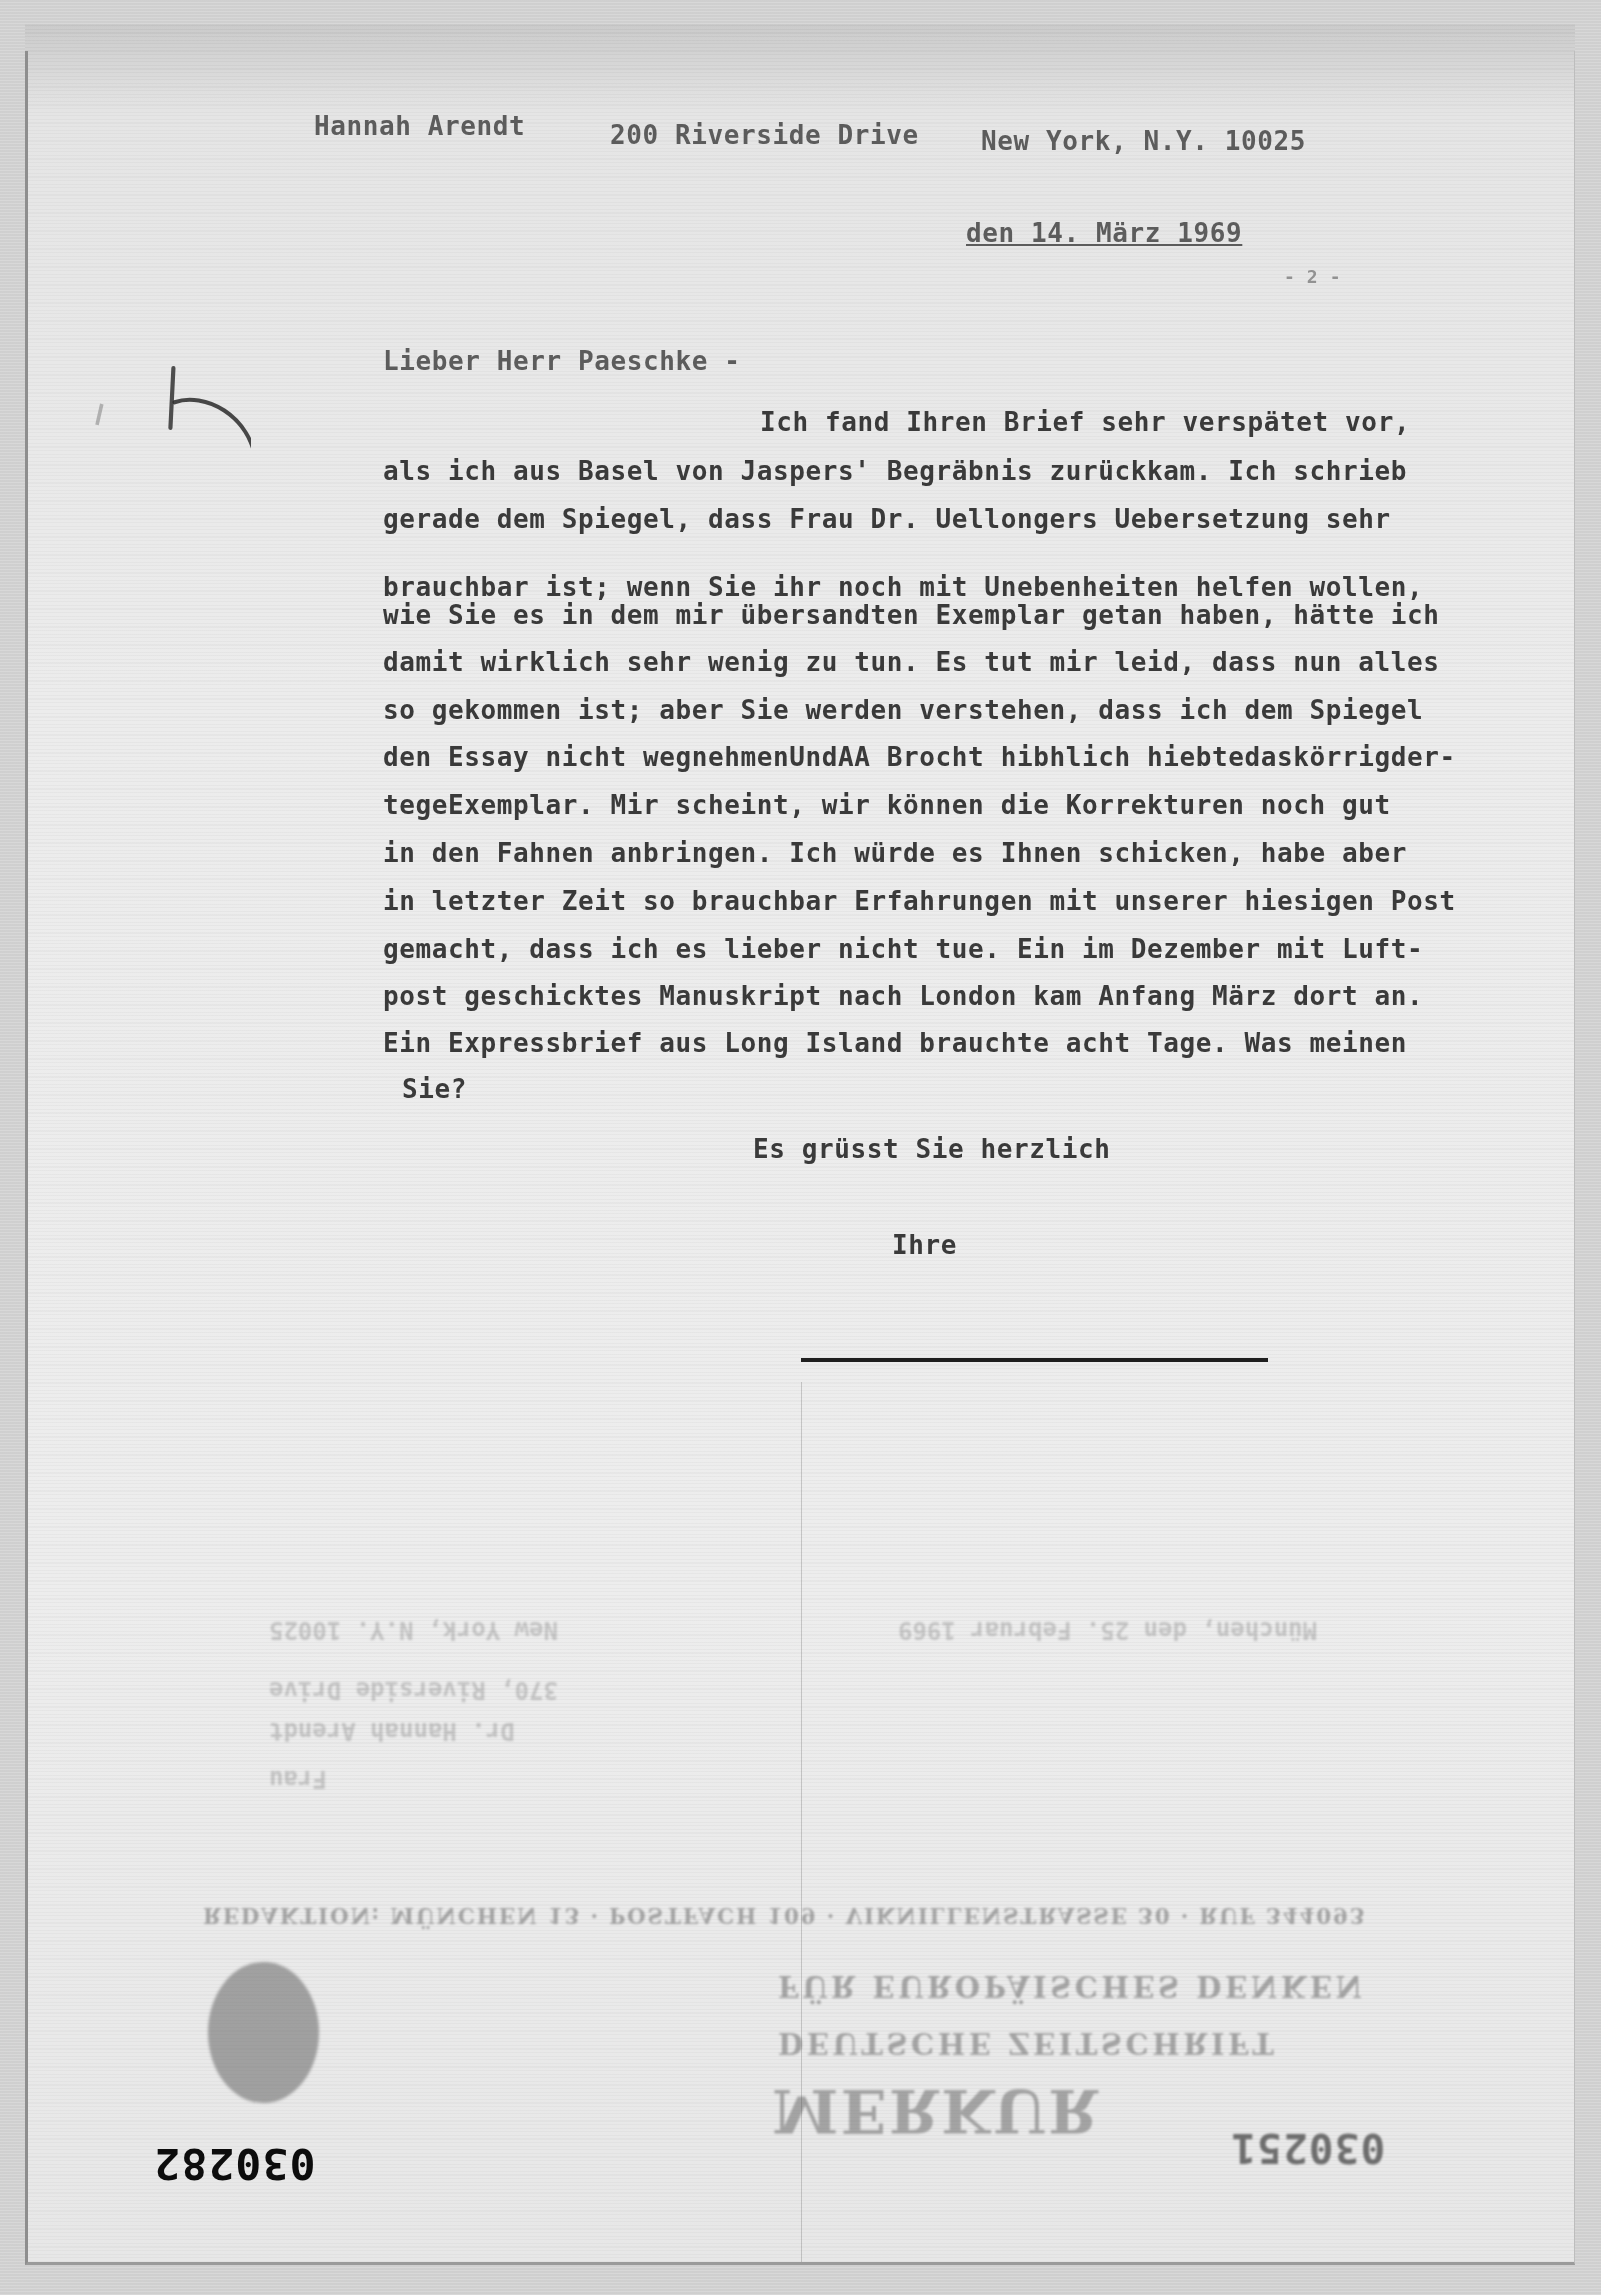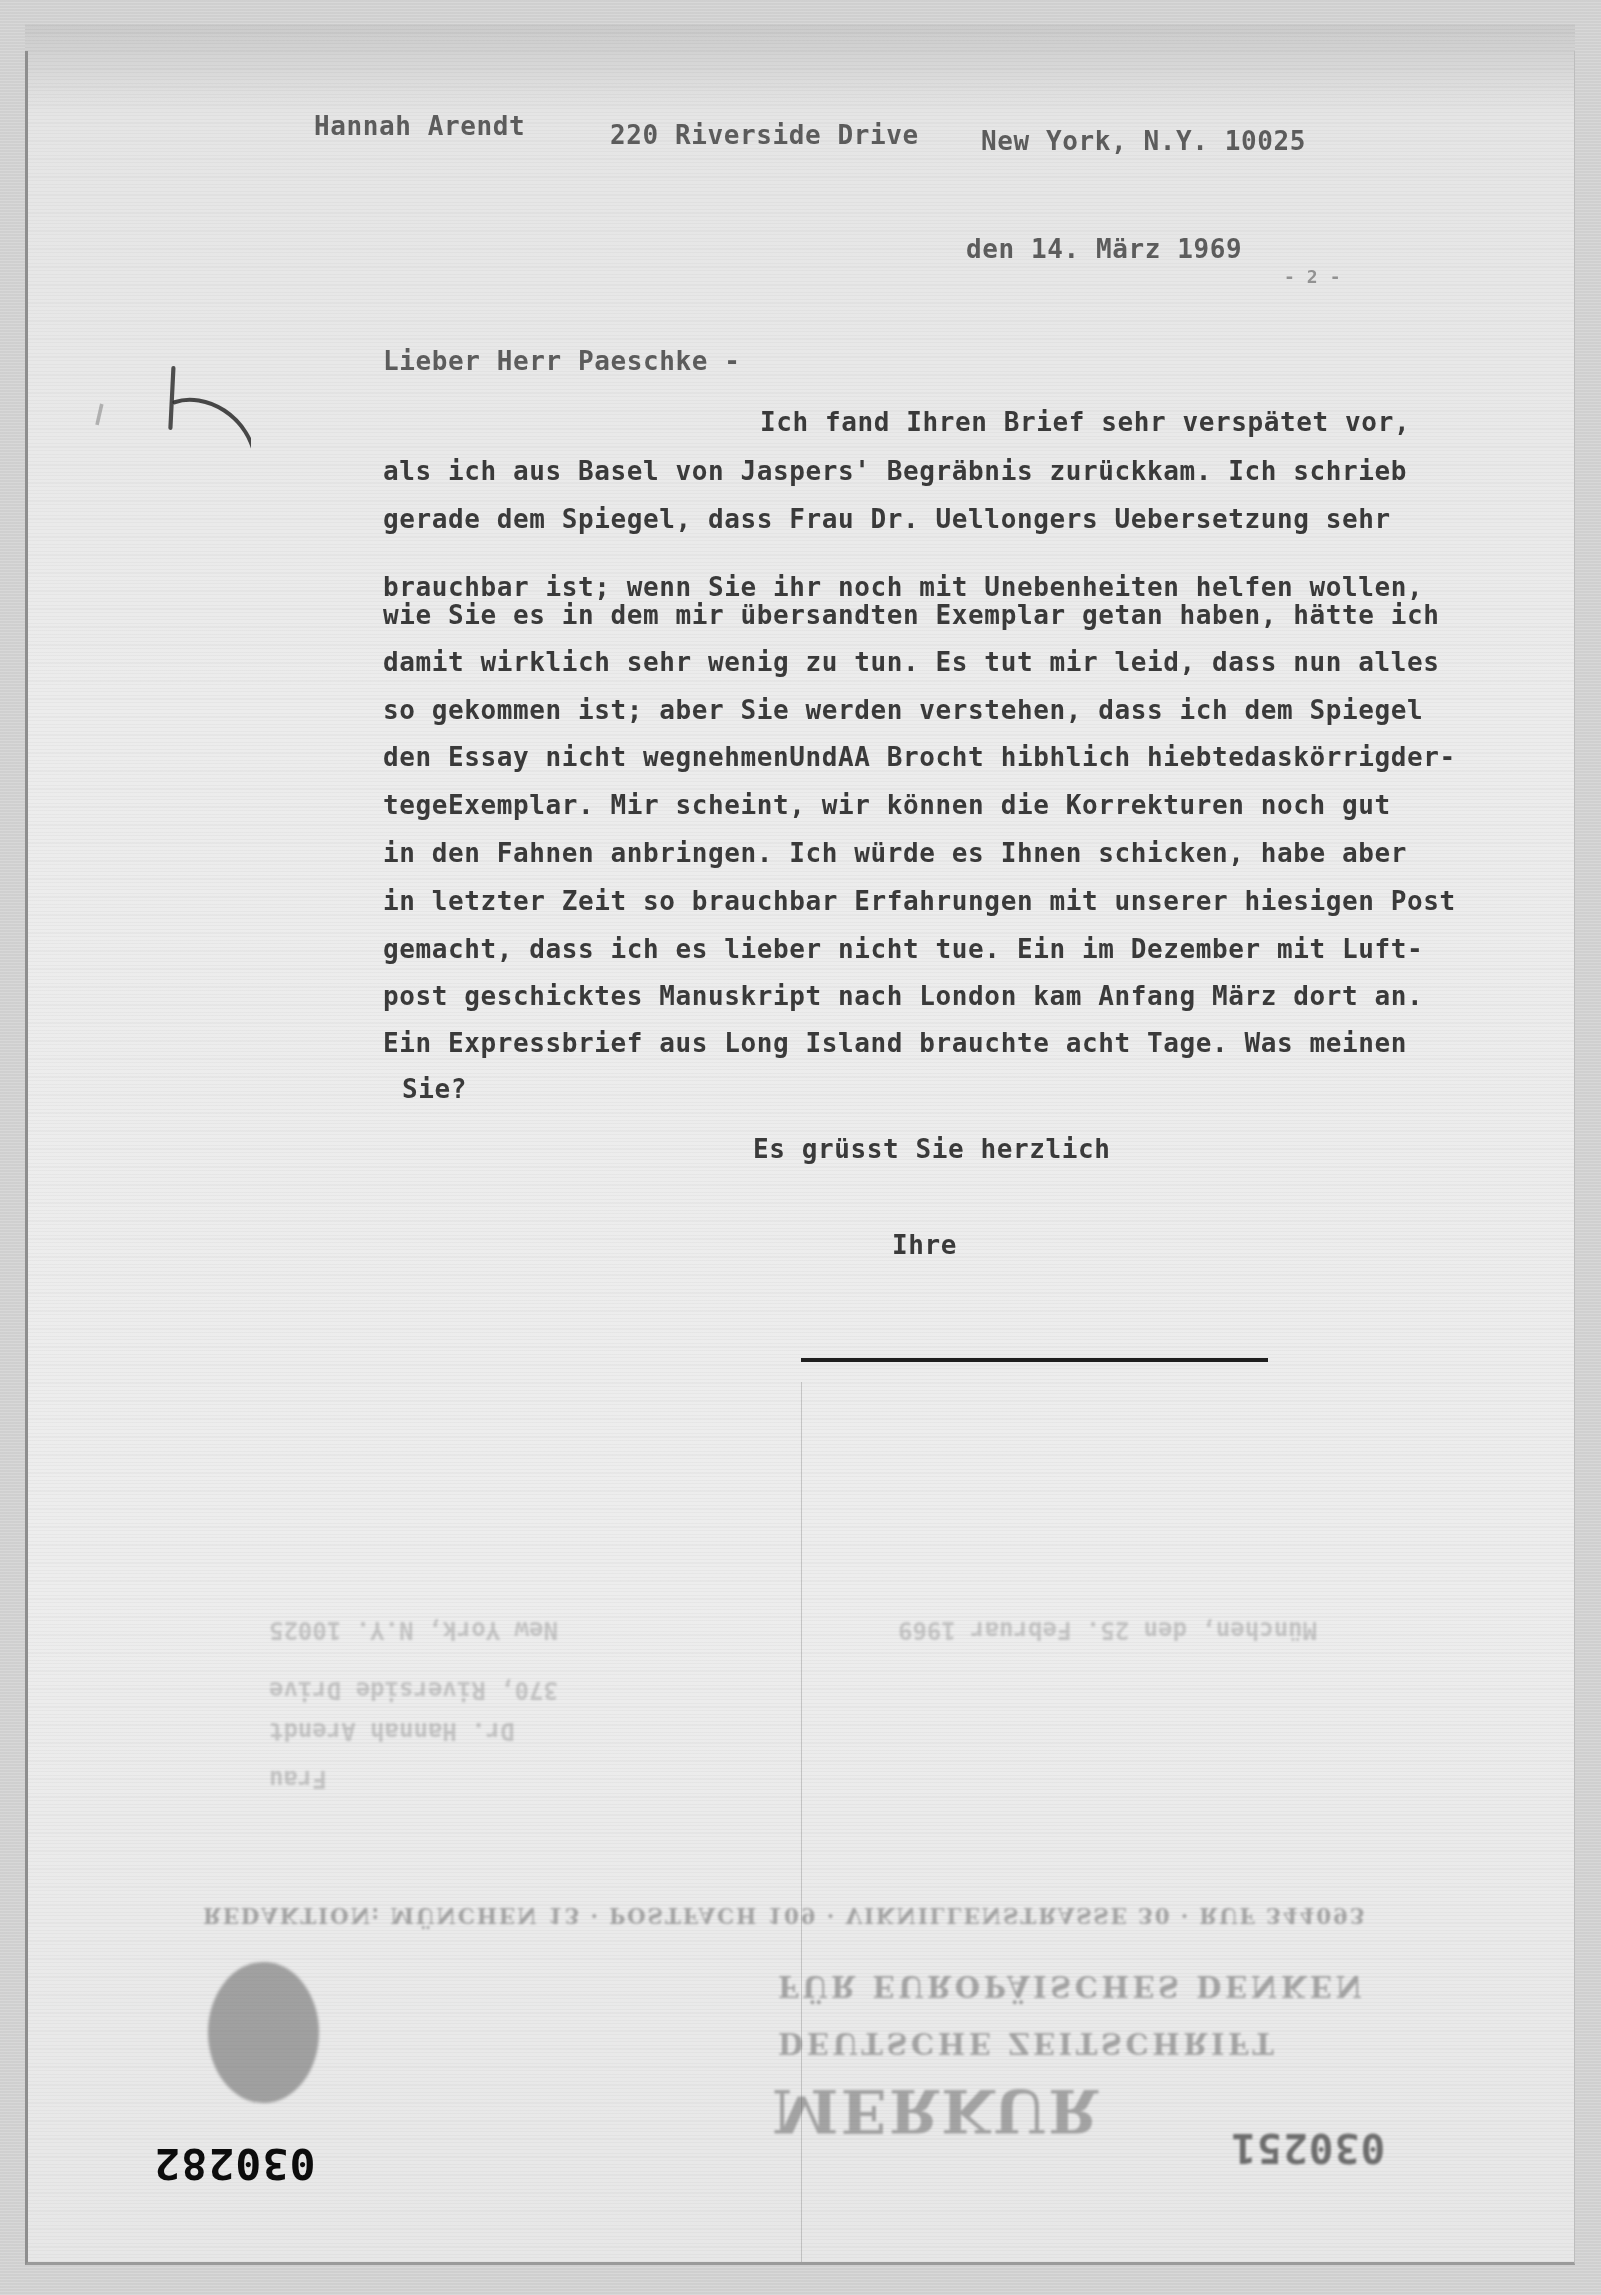--- a/index.html
+++ b/index.html
@@ -106,24 +106,24 @@
 <div class="ghost-h" style="left:203px; top:1903px; font-size:21.5px; letter-spacing:1.8px;">REDAKTION: MÜNCHEN 13 · POSTFACH 109 · VIKNILLENSTRASSE 30 · RUF 344093</div>
 <div class="ghost-h" style="left:778px; top:1969px; font-size:29px;">FÜR EUROPÄISCHES DENKEN</div>
 <div class="ghost-h" style="left:778px; top:2026px; font-size:29px;">DEUTSCHE ZEITSCHRIFT</div>
 <div class="ghost-h" style="left:772px; top:2076px; font-size:60px; letter-spacing:2.4px;">MERKUR</div>
 
 <div class="stamp-circle"></div>
 <div class="stamp-num">030282</div>
 <div class="stamp-num2">030251</div>
 
 <div class="tw light" style="left:314px; top:111px;">Hannah Arendt</div>
-<div class="tw light" style="left:610px; top:120px;">220 Riverside Drive</div>
+<div class="tw light" style="left:610px; top:120px;">200 Riverside Drive</div>
 <div class="tw light" style="left:981px; top:126px;text-align:center;">New York, N.Y. 10025</div>
 
-<div class="tw light" style="left:966px; top:234px;">den 14. März 1969</div>
+<div class="tw light" style="left:966px; top:218px;text-decoration:underline;">den 14. März 1969</div>
 <div class="tw light" style="left:1284px; top:266px; font-size:18px; opacity:0.6;">- 2 -</div>
 
 <div class="tw light" style="left:383px; top:346px;">Lieber Herr Paeschke -</div>
 
 <div>
   <div class="tw" style="left:760px; top:407px;">Ich fand Ihren Brief sehr verspätet vor,</div>
   <div class="tw" style="left:383px; top:456px;">als ich aus Basel von Jaspers' Begräbnis zurückkam. Ich schrieb</div>
   <div class="tw" style="left:383px; top:504px;">gerade dem Spiegel, dass Frau Dr. Uellongers Uebersetzung sehr</div>
   <div class="tw" style="left:383px; top:572px;">brauchbar ist; wenn Sie ihr noch mit Unebenheiten helfen wollen,</div>
   <div class="tw" style="left:383px; top:600px;">wie Sie es in dem mir übersandten Exemplar getan haben, hätte ich</div>

